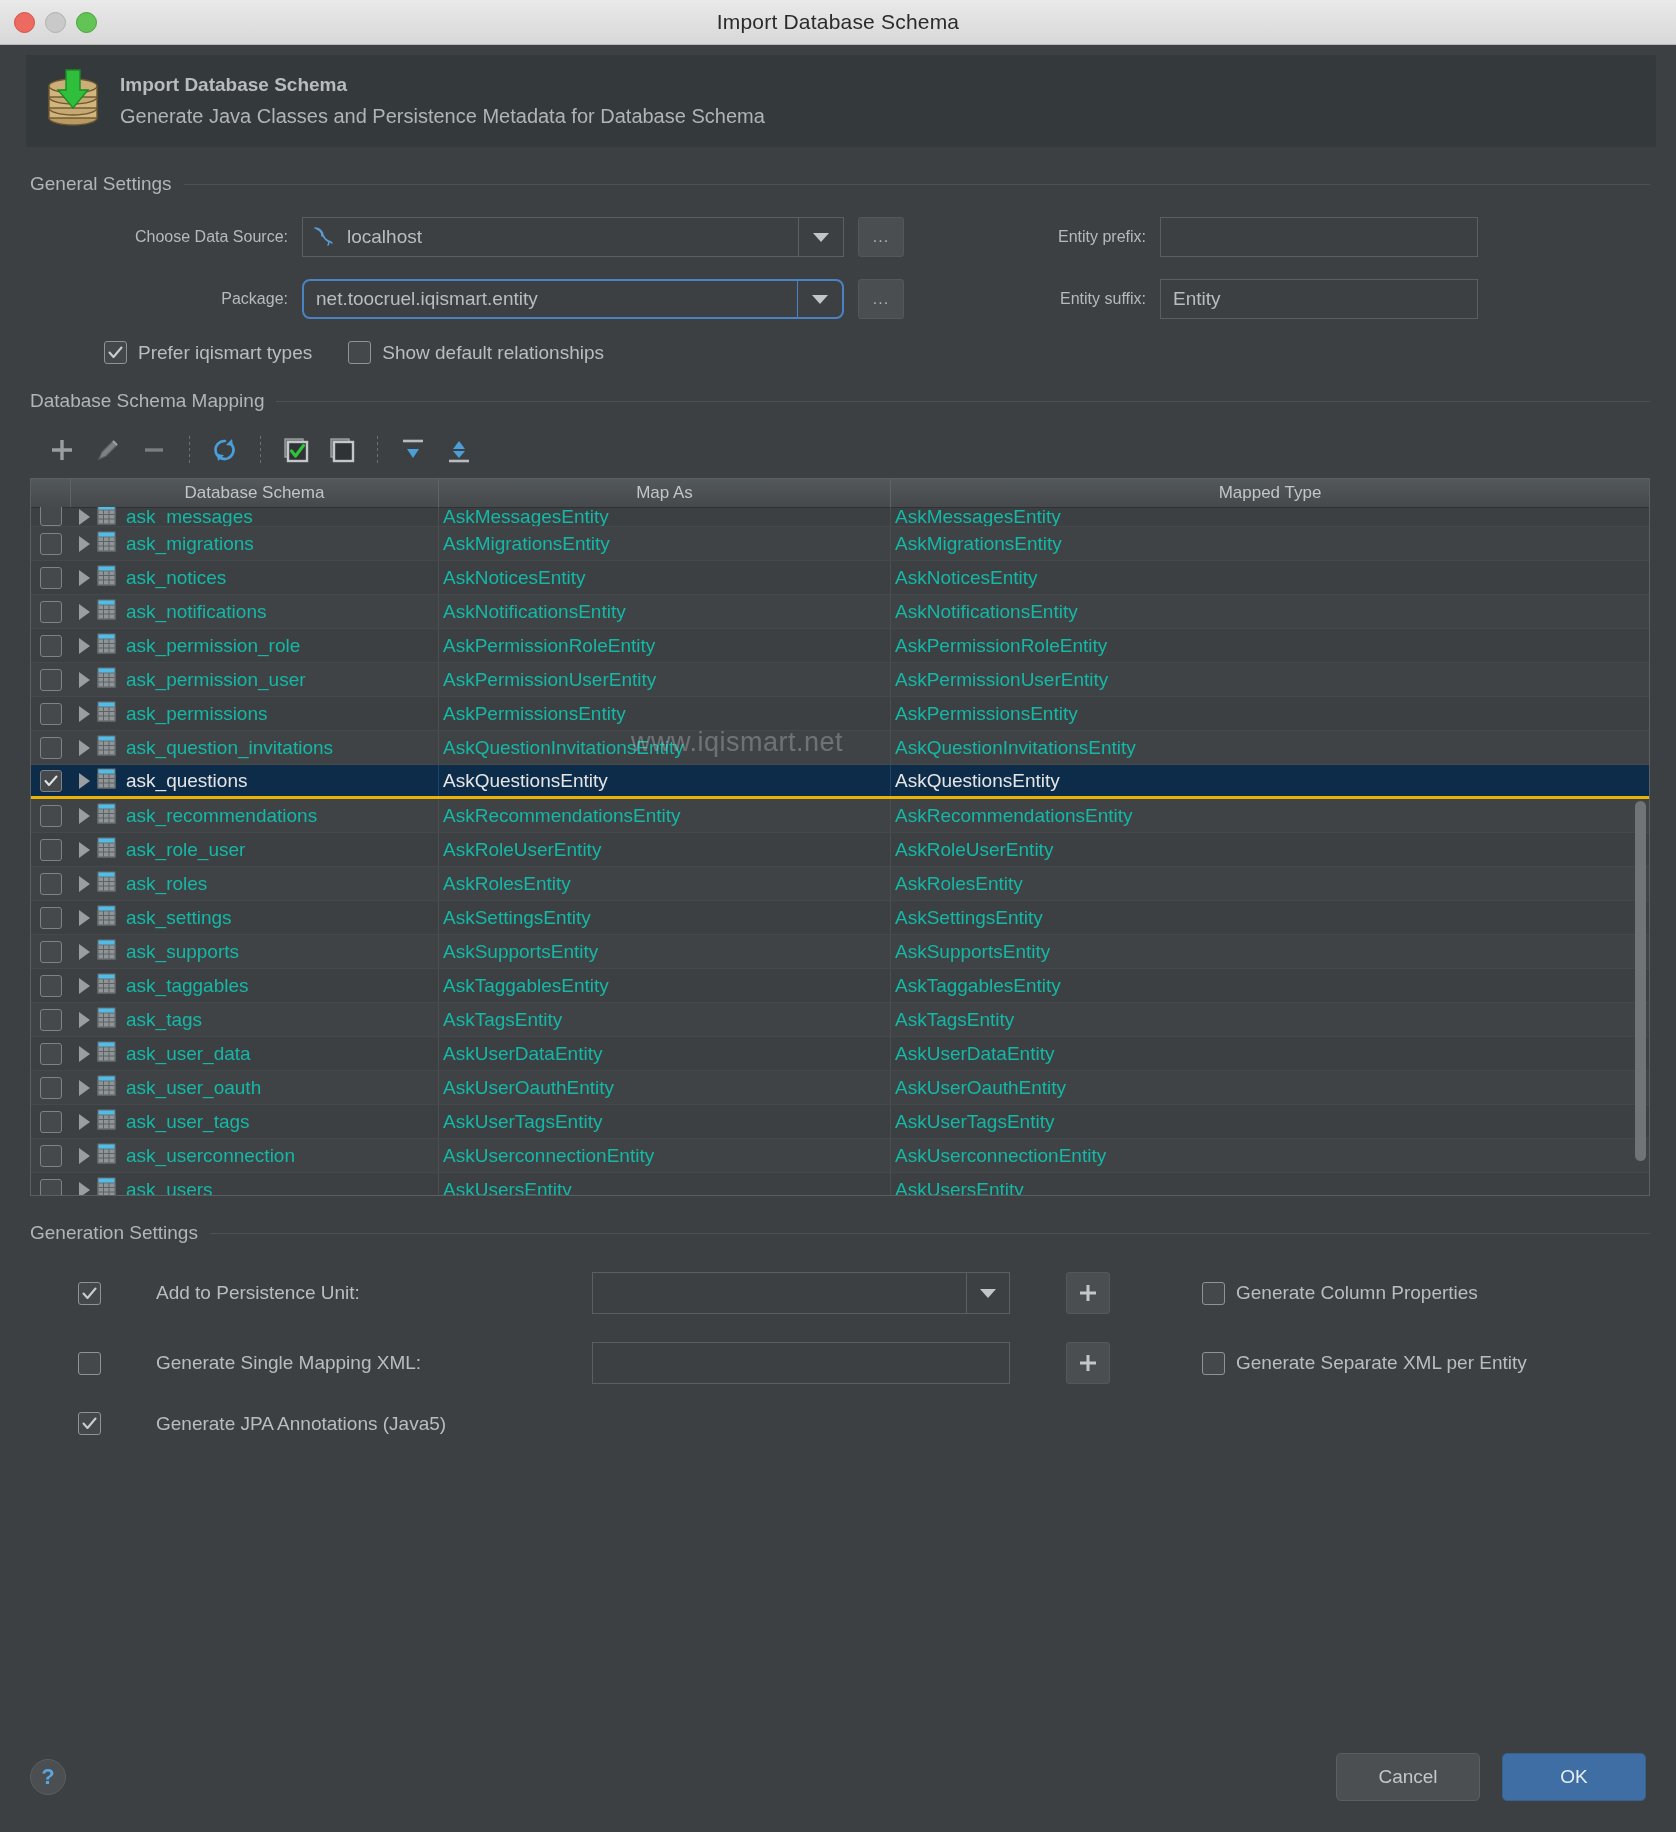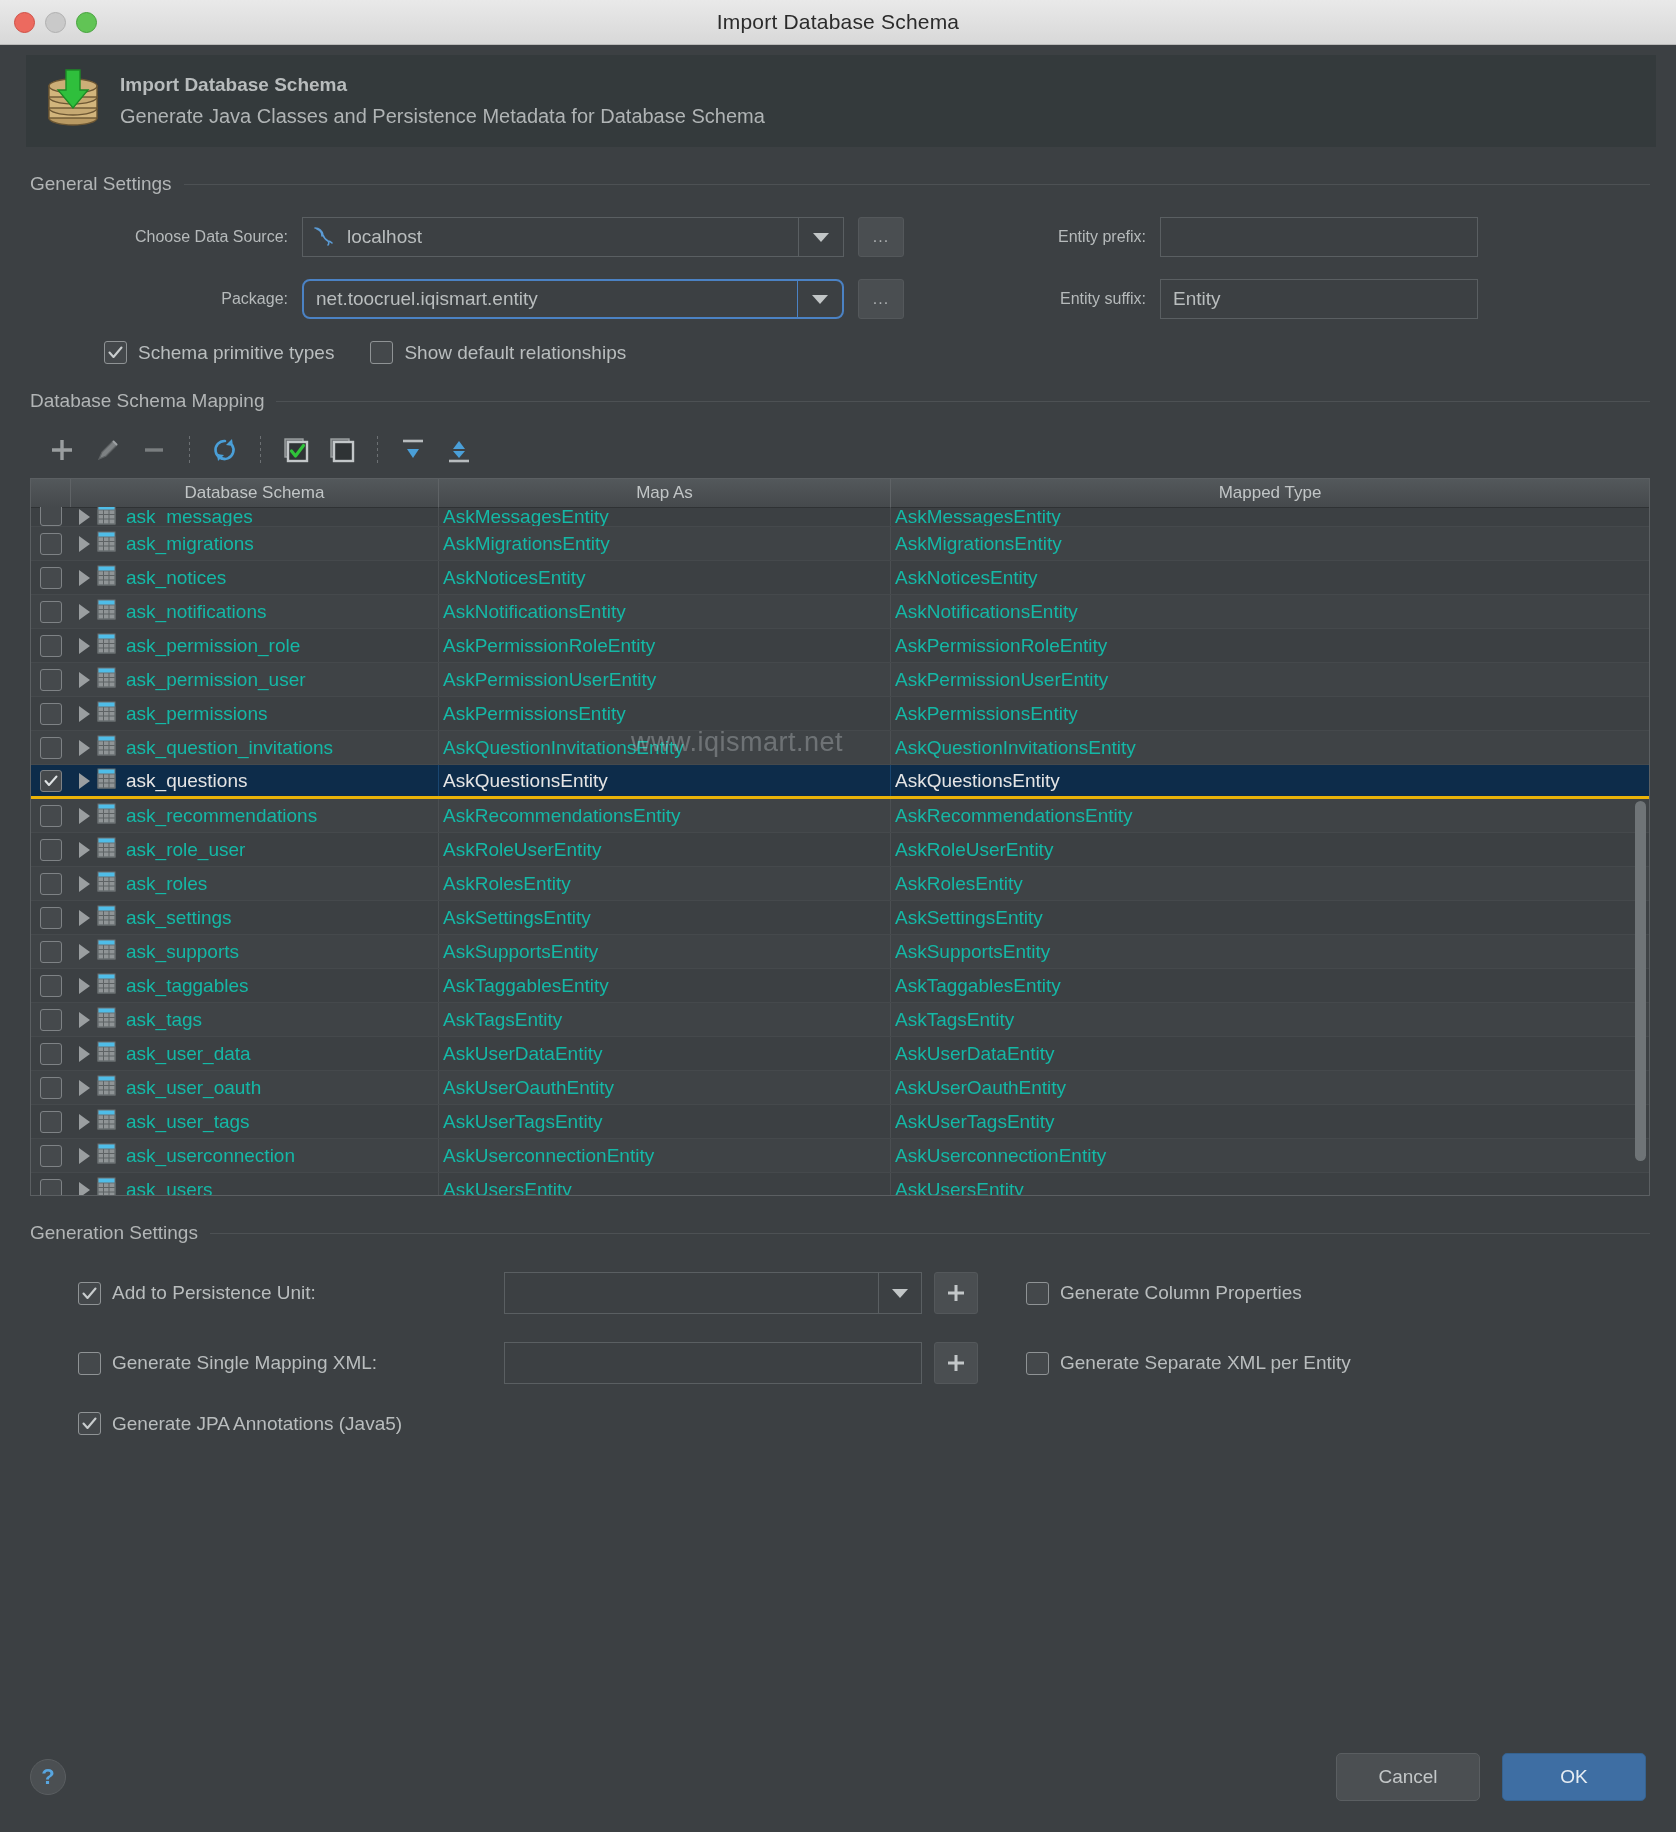--- a/index.html
+++ b/index.html
@@ -347,20 +347,21 @@
     background: #6f7477;
     border-radius: 6px;
   }
 
   
   .gen-row {
     display: flex;
     align-items: center;
     margin-top: 28px;
     padding-left: 48px;
+    gap: 44px;
   }
   .gen-lbl {
     font-size: 19px;
     color: #b9bdbe;
     margin-left: 11px;
     width: 392px;
   }
   .gen-combo {
     width: 418px; height: 42px;
     background: #3c4043;
@@ -504,21 +505,21 @@
       <span class="lbl lbl-ent">Entity suffix:</span>
       <div class="textbox">Entity</div>
     </div>
 
     <div class="cb-row">
       <span class="cbox">
         <svg width="15" height="13" viewBox="0 0 15 13">
           <path d="M1.5 6.5 L5.5 11 L13.5 1.5" fill="none" stroke="#c9cdce" stroke-width="2.1" stroke-linecap="round" stroke-linejoin="round"></path>
         </svg>
       </span>
-      <span class="cb-label">Schema primitive types</span>
+      <span class="cb-label">Prefer iqismart types</span>
       <span class="cb-gap"></span>
       <span class="cbox"></span>
       <span class="cb-label">Show default relationships</span>
     </div>
   </div>
 
   <div class="group">
     <div class="group-cap">
       <span>Database Schema Mapping</span>
       <span class="rule"></span>

